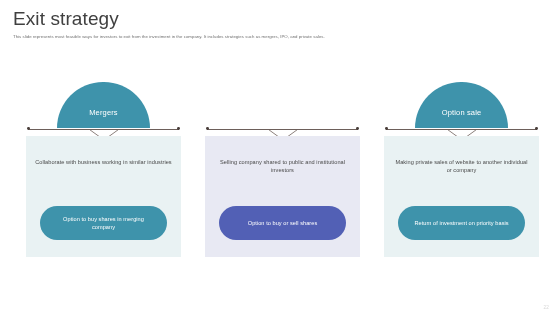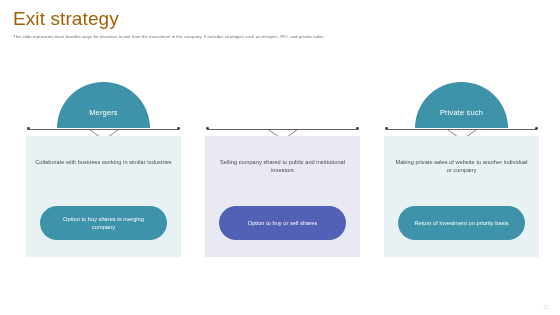--- a/index.html
+++ b/index.html
@@ -18,21 +18,21 @@
   
   #slide-header {
     position: absolute;
     left: 13px;
     top: 8px;
     width: 534px;
   }
   #page-title {
     font-size: 19px;
     font-weight: 400;
-    color: #a16207;
+    color: #404040;
     letter-spacing: 0.1px;
     line-height: 22px;
     margin: 0;
   }
   #page-subtitle {
     margin-top: 4px;
     font-size: 4.3px;
     line-height: 6px;
     color: #6e6e6e;
     letter-spacing: 0.05px;
@@ -229,21 +229,21 @@
       <div class="panel-text">Selling company shared to public and institutional investors</div>
       <div class="pill" style="background: rgb(82, 96, 181);">
         <span class="pill-label">Option to buy or sell shares</span>
       </div>
     </div>
   </div>
 
   <div class="column col-2">
     <div class="cap-wrap">
       <div class="cap" style="background: rgb(62, 147, 171);">
-        <span class="cap-label">Private such</span>
+        <span class="cap-label">Option sale</span>
       </div>
     </div>
     <div class="connector">
       <div class="conn-line"></div>
       <div class="conn-dot-l"></div>
       <div class="conn-dot-r"></div>
       <div class="chevron">
         <svg width="30" height="12" viewBox="0 0 30 12">
             <path d="M0.5 0.5 L15 11 L29.5 0.5" fill="none" stroke="#6d5f5a" stroke-width="0.8"></path>
           </svg>

